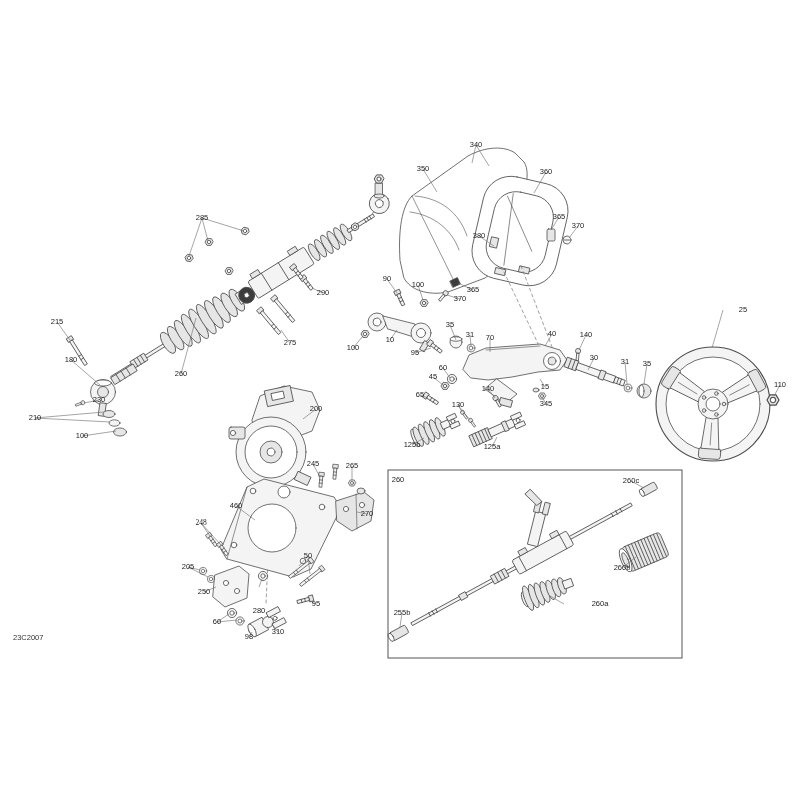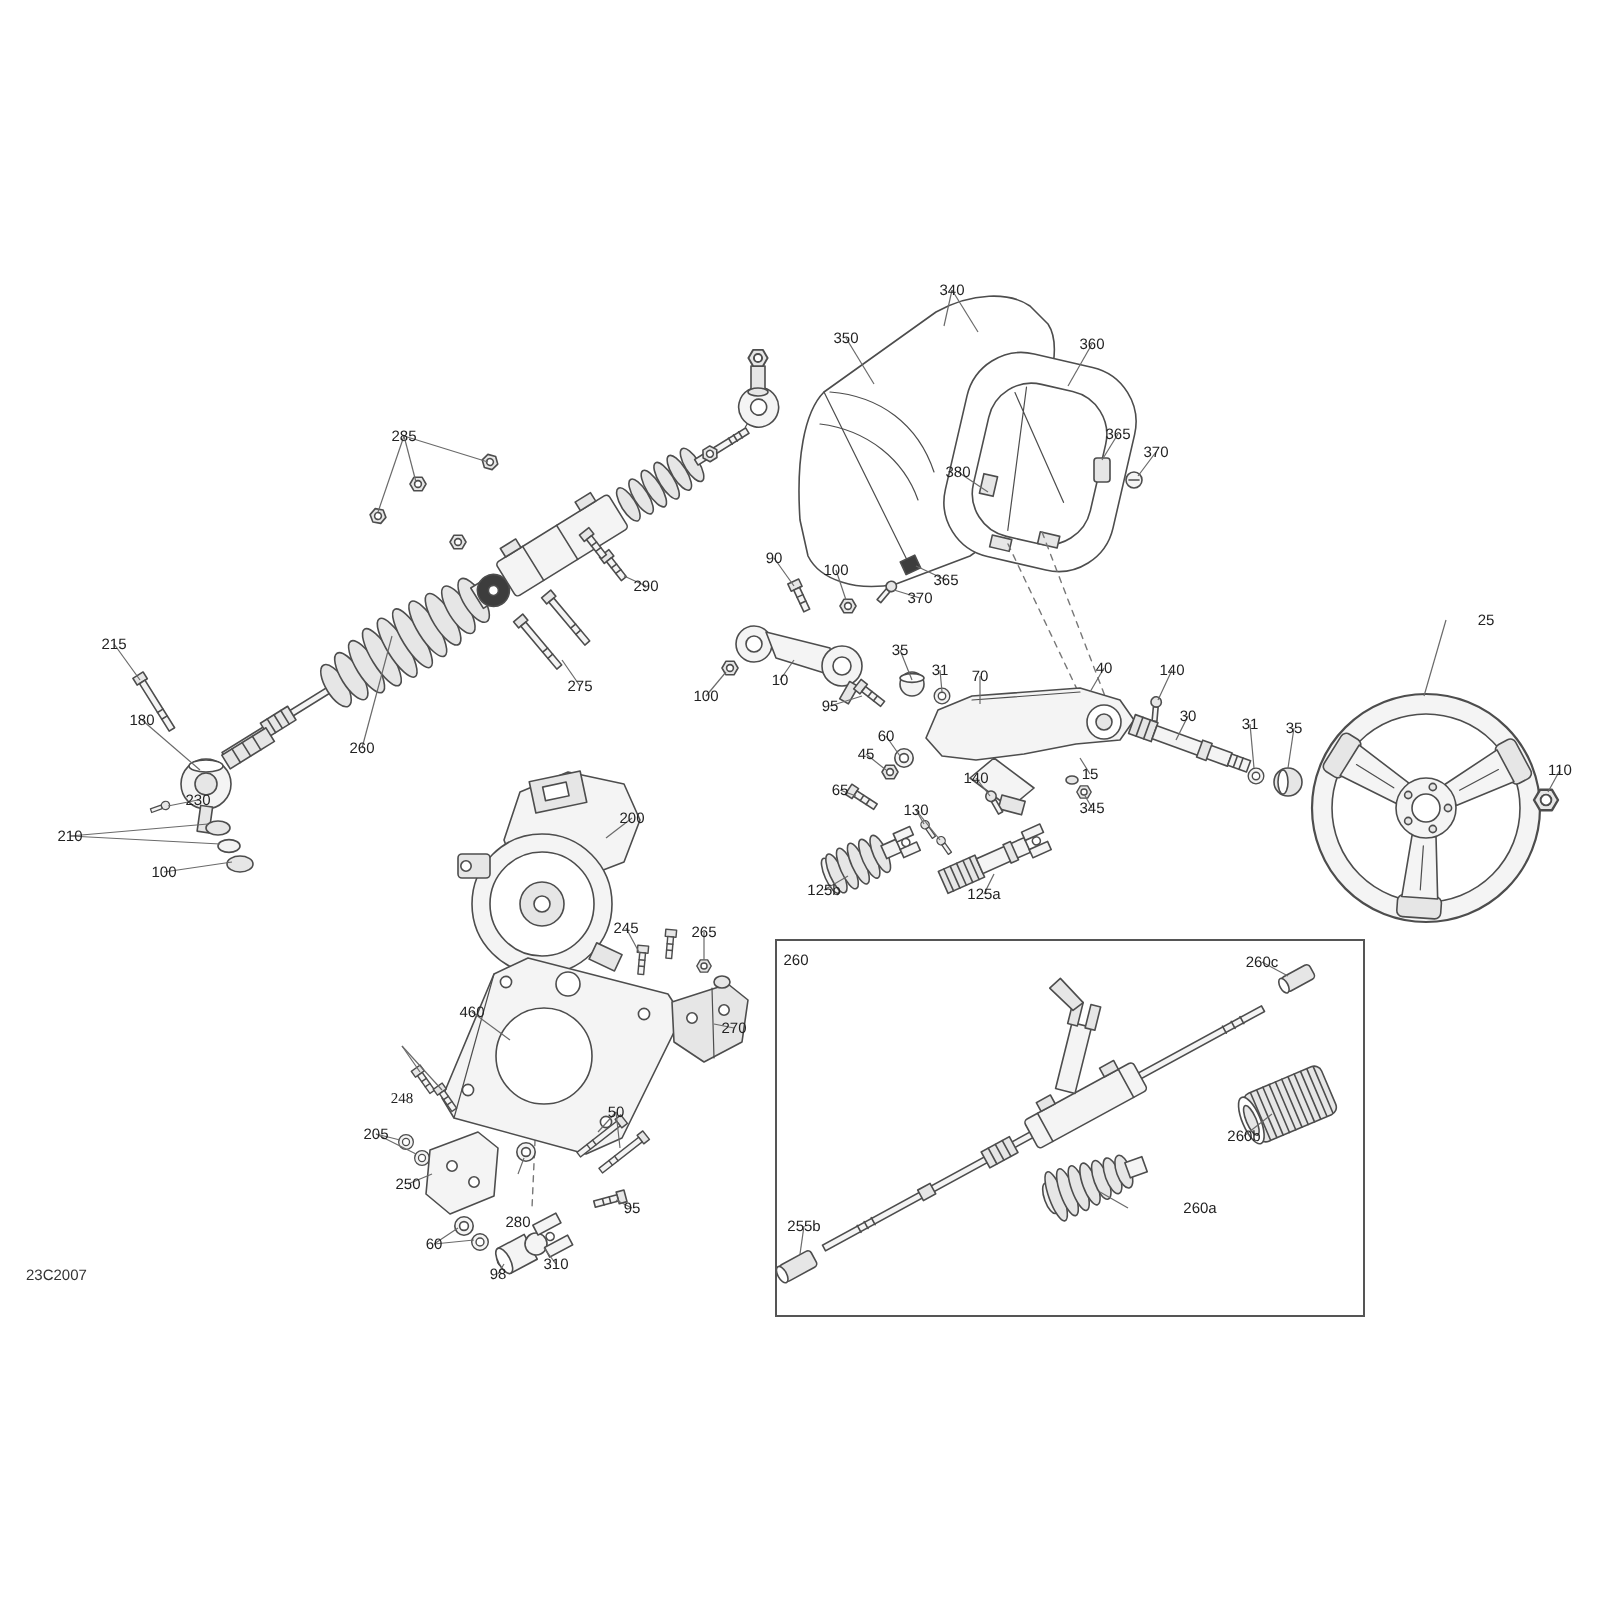--- a/index.html
+++ b/index.html
@@ -503,21 +503,21 @@
       <span class="callout" style="left: 488px; top: 389px;">140</span>
       <span class="callout" style="left: 545px; top: 387px;">15</span>
       <span class="callout" style="left: 546px; top: 404px;">345</span>
       <span class="callout" style="left: 412px; top: 445px;">125b</span>
       <span class="callout" style="left: 492px; top: 447px;">125a</span>
       <span class="callout" style="left: 316px; top: 409px;">200</span>
       <span class="callout" style="left: 313px; top: 464px;">245</span>
       <span class="callout" style="left: 352px; top: 466px;">265</span>
       <span class="callout" style="left: 367px; top: 514px;">270</span>
       <span class="callout" style="left: 236px; top: 506px;">460</span>
-      <span class="callout" style="left: 201px; top: 549px; font-family: Liberation Serif, serif;">248</span>
+      <span class="callout" style="left: 201px; top: 523px; font-family: Liberation Serif, serif;">248</span>
       <span class="callout" style="left: 188px; top: 567px;">205</span>
       <span class="callout" style="left: 204px; top: 592px;">250</span>
       <span class="callout" style="left: 259px; top: 587px; margin-top: 24px;">280</span>
       <span class="callout" style="left: 308px; top: 556px;">50</span>
       <span class="callout" style="left: 316px; top: 604px;">95</span>
       <span class="callout" style="left: 217px; top: 622px;">60</span>
       <span class="callout" style="left: 249px; top: 637px;">98</span>
       <span class="callout" style="left: 278px; top: 632px;">310</span>
       <span class="callout" style="left: 398px; top: 480px;">260</span>
       <span class="callout" style="left: 631px; top: 481px;">260c</span>

